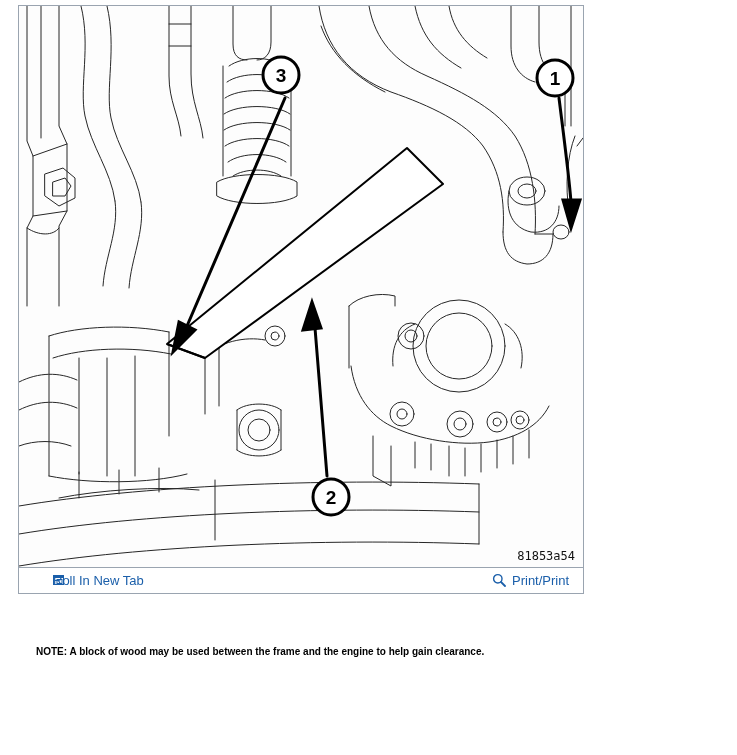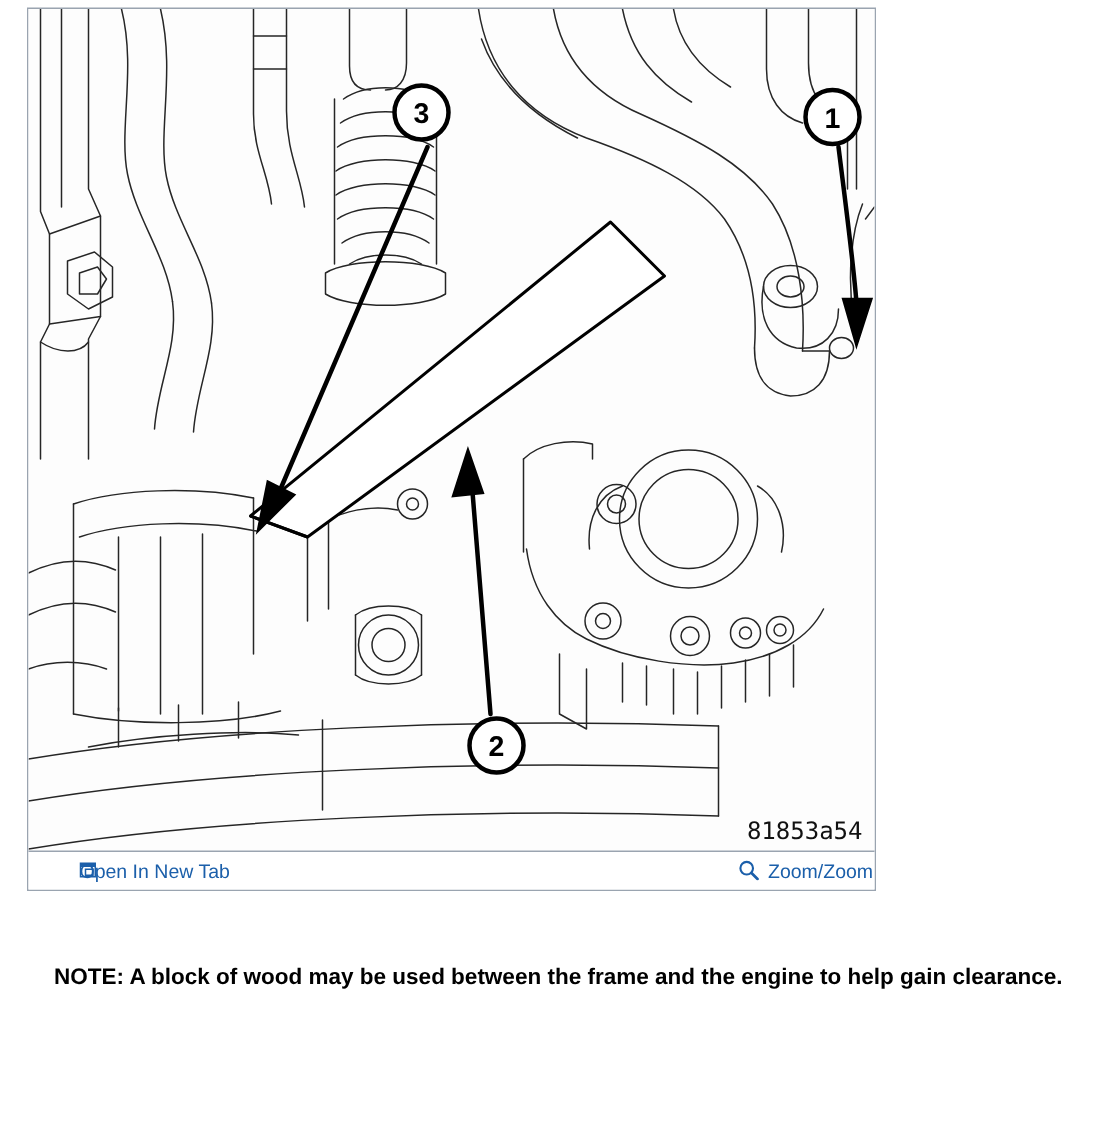--- a/index.html
+++ b/index.html
@@ -48,21 +48,21 @@
     position: absolute;
     left: 0;
     top: 0;
   }
 
   .figure-code {
     position: absolute;
     right: 8px;
     bottom: 4px;
     font-family: "DejaVu Sans Mono", monospace;
-    font-size: 16px;
+    font-size: 12px;
     letter-spacing: 0px;
     color: #111;
   }
 
   
   .figure-toolbar {
     position: absolute;
     left: 0;
     bottom: 0;
     width: 564px;
@@ -100,21 +100,21 @@
     width: 14px;
     height: 14px;
   }
 
   
   .note {
     position: absolute;
     left: 36px;
     top: 643px;
     width: 680px;
-    font-size: 15px;
+    font-size: 10px;
     font-weight: bold;
     color: #000;
     line-height: 18px;
   }
 
   .steps {
     position: absolute;
     left: 22px;
     top: 688px;
     width: 690px;
@@ -289,26 +289,26 @@
 
       <div class="figure-code">81853a54</div>
     </div>
 
     <div class="figure-toolbar">
       <svg class="icon-newtab" viewBox="0 0 12 12">
         <rect x="0.5" y="1.5" width="10" height="9" fill="none" stroke="#1b5faa" stroke-width="1"></rect>
         <rect x="0.5" y="1.5" width="10" height="2.5" fill="#1b5faa" stroke="none"></rect>
         <rect x="4" y="5.5" width="5" height="4" fill="none" stroke="#1b5faa" stroke-width="1"></rect>
       </svg>
-      <a class="tool-link tool-open">Open In New Tab</a>
+      <a class="tool-link tool-open">Roll In New Tab</a>
 
       <svg class="icon-zoom" viewBox="0 0 14 14">
         <circle cx="5.8" cy="5.8" r="4.2" fill="none" stroke="#1b5faa" stroke-width="1.4"></circle>
         <line x1="9" y1="9" x2="13" y2="13" stroke="#1b5faa" stroke-width="1.8" stroke-linecap="round"></line>
       </svg>
-      <a class="tool-link tool-zoom">Zoom/Zoom</a>
+      <a class="tool-link tool-zoom">Print/Print</a>
     </div>
   </div>
 
   <div class="note">NOTE: A block of wood may be used between the frame and the engine to help gain clearance.</div>
 
 
 </div>
 
 </body></html>

